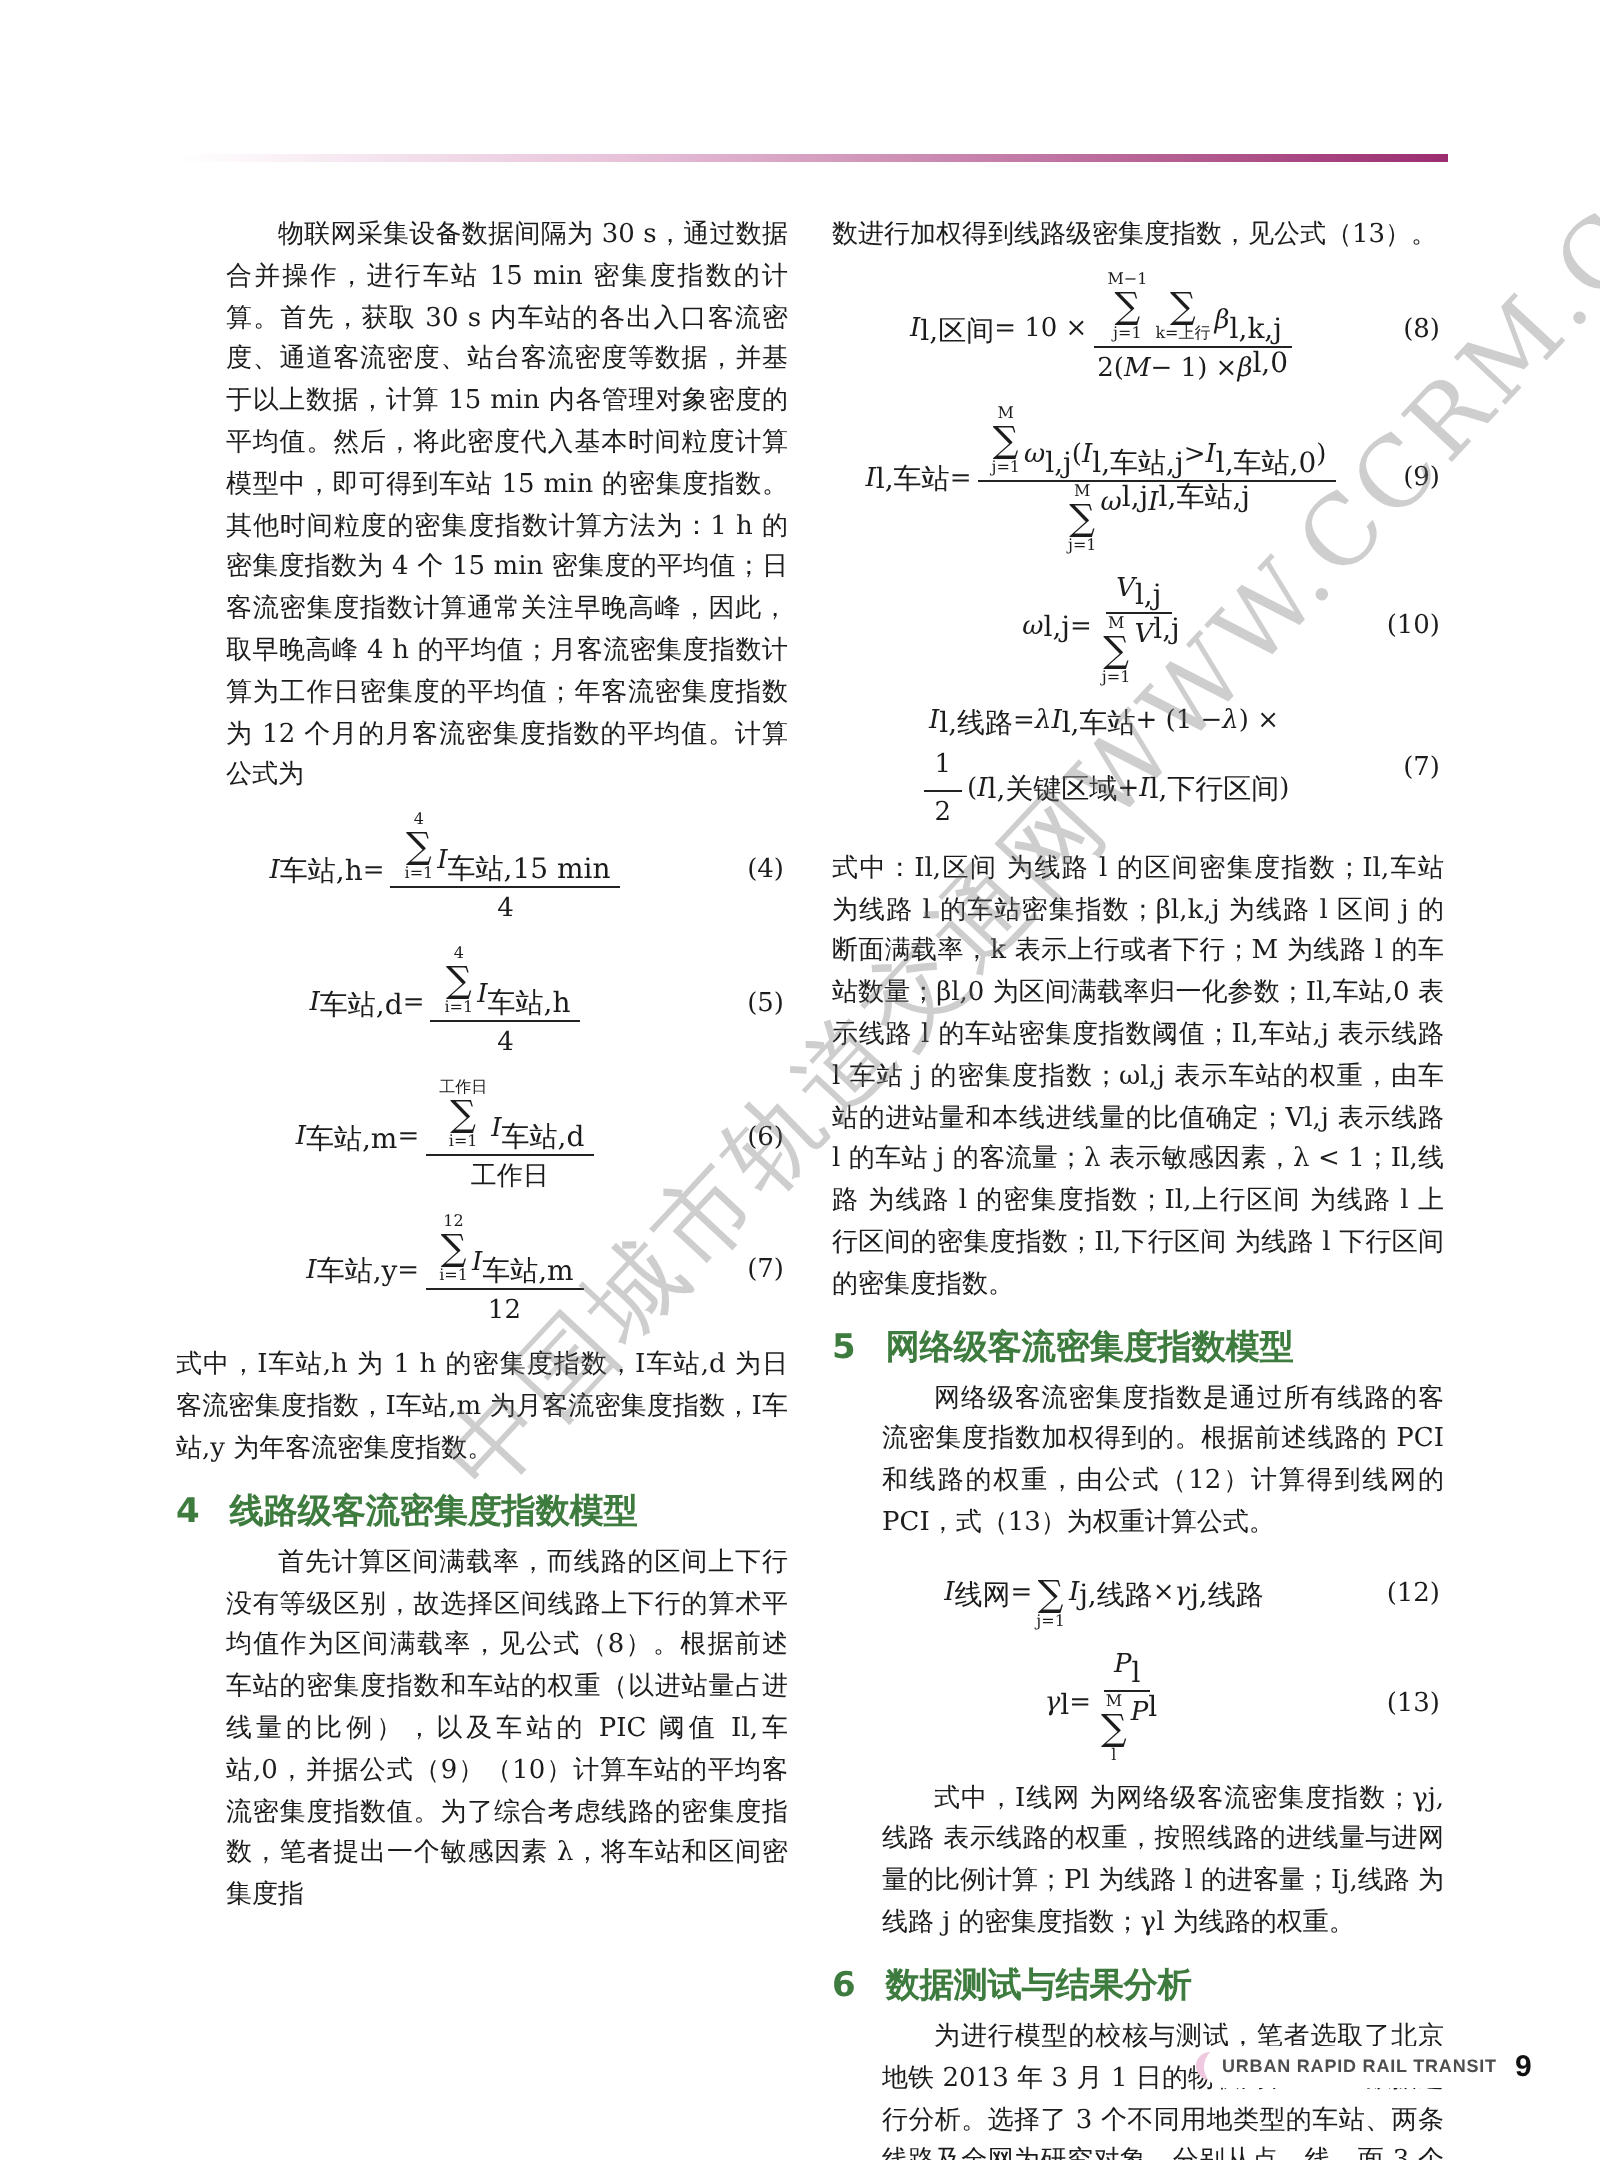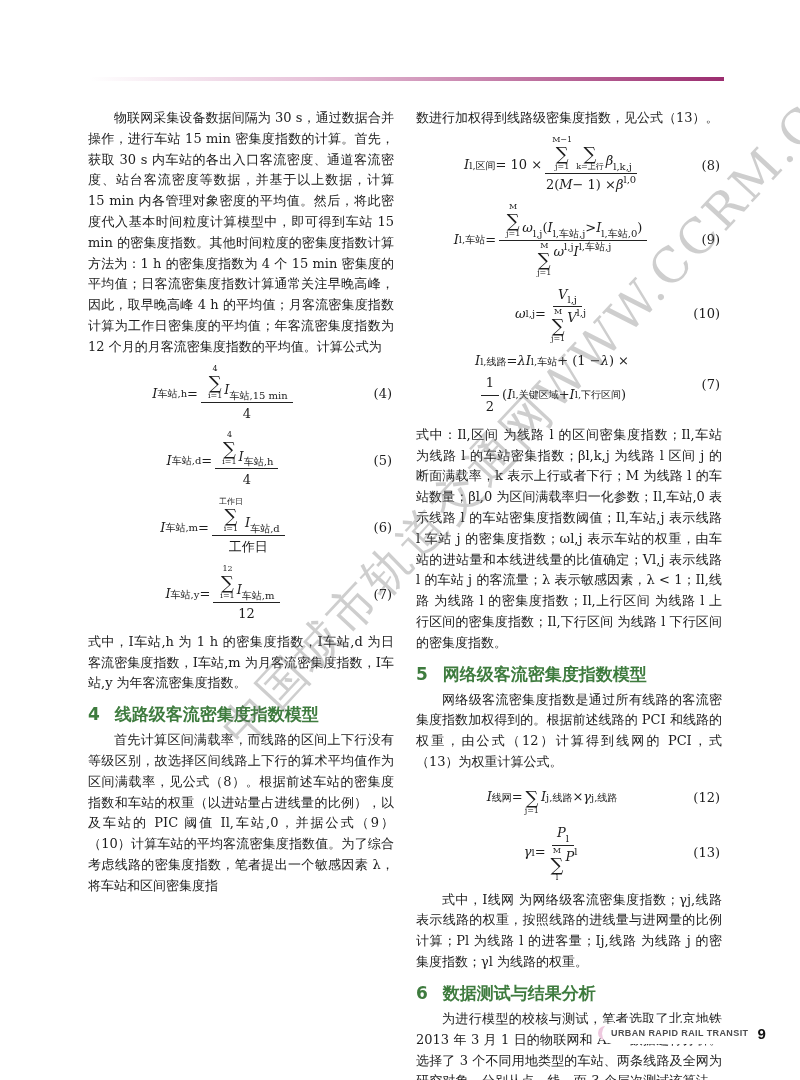--- a/index.html
+++ b/index.html
@@ -3,34 +3,34 @@
 <meta charset="utf-8">
 <style>
   html,body{margin:0;padding:0;background:#e9e9e9;}
   .page{position:relative;width:800px;height:1080px;background:#ffffff;overflow:hidden;
         font-family:"DejaVu Serif","Liberation Serif",serif;color:#1c1c1c;margin:0 auto;}
   .rule{position:absolute;left:90px;top:77px;width:634px;height:4px;
         background:linear-gradient(to right,rgba(255,255,255,0),#e7c2d9 35%,var(--magenta));}
   .cols{position:absolute;left:88px;top:108px;width:634px;display:flex;gap:22px;z-index:1;}
   .col{width:306px;font-size:13px;line-height:1.6;text-align:justify;}
   .col p{margin:0 0 2px 0;}
-  p.ind{text-indent:2em;}
+  p.ind{text-indent:2em;margin-left:25px;}
   p.noind{text-indent:0;}
   h2.sec{display:flex;align-items:baseline;margin:9px 0 5px 0;color:var(--green);
          font-family:"DejaVu Sans","Liberation Sans",sans-serif;font-size:17px;font-weight:bold;line-height:1.3;}
   h2.sec .secno{margin-right:15px;}
   
   .fblock{margin:3px 0;}
   .eq{position:relative;display:flex;justify-content:center;align-items:center;margin:7px 0;padding-right:34px;}
   .eq-lines{display:flex;flex-direction:column;align-items:center;gap:1px;}
   .eq-line{display:flex;align-items:center;justify-content:center;font-size:13px;white-space:nowrap;}
   .eq-no{position:absolute;right:2px;top:50%;transform:translateY(-50%);font-size:13px;}
   .mv{font-style:italic;font-family:"DejaVu Serif",serif;}
   .mx{font-style:normal;}
-  sub.ms{font-size:10px;line-height:1;vertical-align:-3px;font-style:normal;}
+  sub.ms{font-size:14px;line-height:1;vertical-align:-3px;font-style:normal;}
   .frac{display:inline-flex;flex-direction:column;align-items:center;vertical-align:middle;margin:0 3px;}
   .frac>.num{display:flex;align-items:flex-end;justify-content:center;border-bottom:1.1px solid #222;
              padding:0 5px 1px 5px;}
   .frac>.den{display:flex;align-items:flex-start;justify-content:center;padding-top:1px;}
   .sum{display:inline-flex;flex-direction:column;align-items:center;line-height:1;margin:0 2px;font-style:normal;}
   .sum .sumtop{font-size:8px;min-height:9px;}
   .sum .sigma{font-size:18px;line-height:1;}
   .sum .sumbot{font-size:8px;min-height:9px;}
   
   .wm{position:absolute;left:208px;top:716px;transform-origin:0 0;transform:rotate(-47deg);

